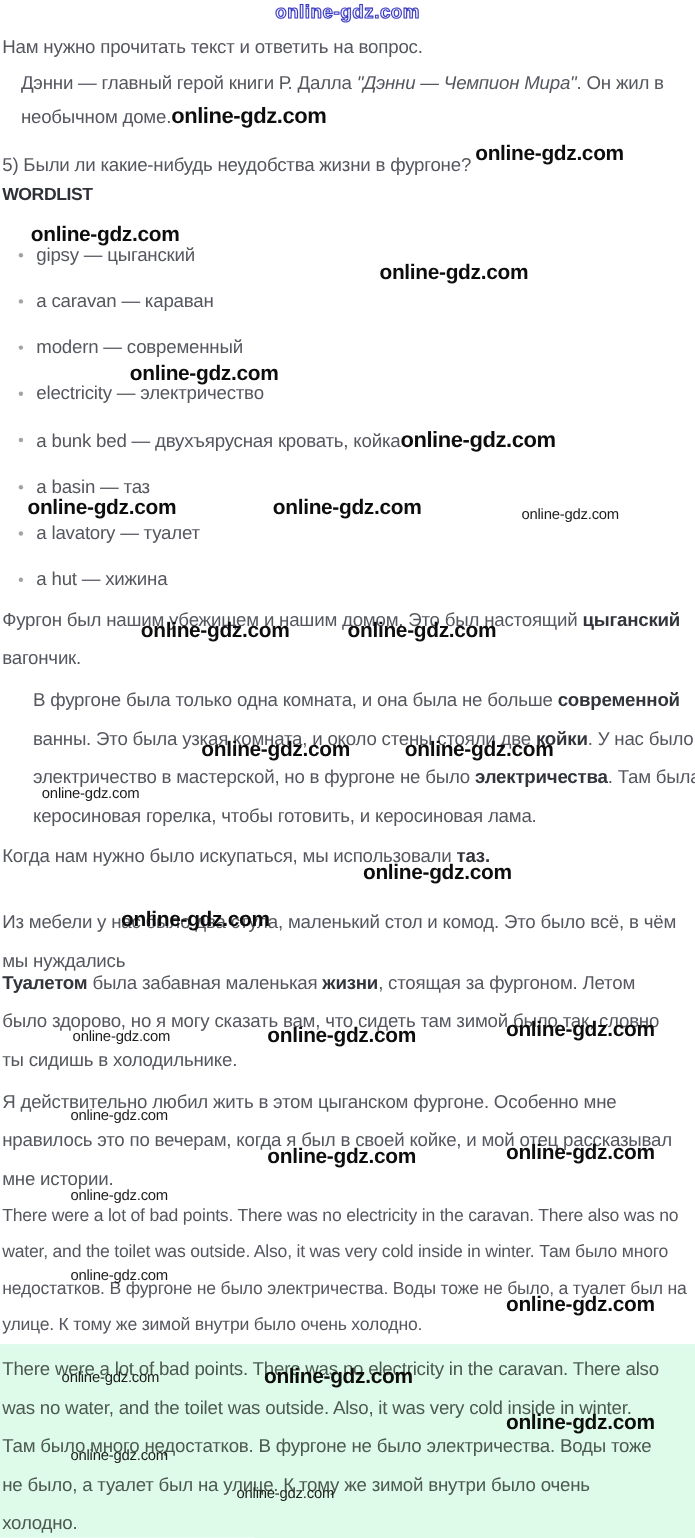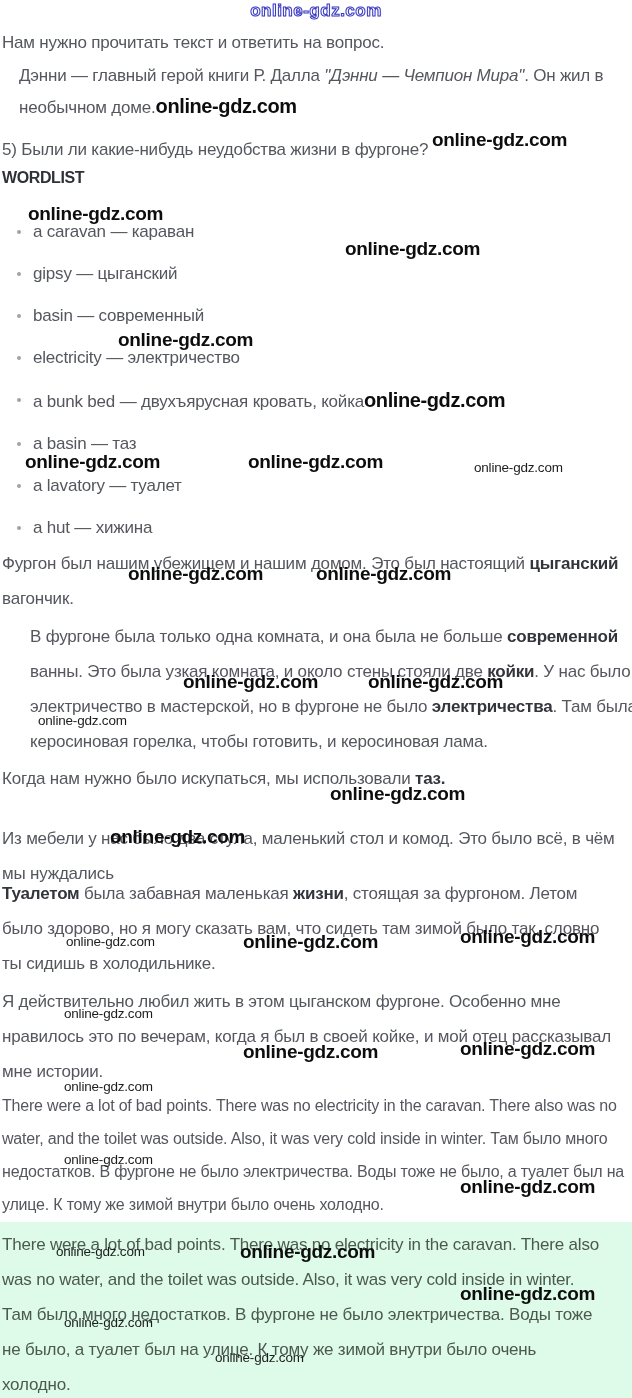--- a/index.html
+++ b/index.html
@@ -95,23 +95,23 @@
 <body>
 
 <div class="page">
   <div class="site-watermark">online-gdz.com</div>
   <div id="content">
       <div class="block b0"><span>Нам нужно прочитать текст и ответить на вопрос.</span></div>
       <div class="block b1"><span>Дэнни — главный герой книги Р. Далла </span><span class="it">"Дэнни — Чемпион Мира"</span><span>. Он жил в необычном доме.</span><span class="wm-inline">online-gdz.com</span></div>
       <div class="block b2"><span>5) Были ли какие-нибудь неудобства жизни в фургоне?</span></div>
       <div class="block b3">WORDLIST</div>
       <ul class="block bullets b4">
+        <li><span>gipsy — цыганский</span></li>
         <li><span>a caravan — караван</span></li>
-        <li><span>gipsy — цыганский</span></li>
-        <li><span>basin — современный</span></li>
+        <li><span>modern — современный</span></li>
         <li><span>electricity — электричество</span></li>
         <li><span>a bunk bed — двухъярусная кровать, койка</span><span class="wm-inline">online-gdz.com</span></li>
         <li><span>a basin — таз</span></li>
         <li><span>a lavatory — туалет</span></li>
         <li><span>a hut — хижина</span></li>
       </ul>
       <div class="block b5"><span>Фургон был нашим убежищем и нашим домом. Это был настоящий </span><span class="bold">цыганский</span><span> вагончик.</span></div>
       <div class="block b6"><span>В фургоне была только одна комната, и она была не больше </span><span class="bold">современной</span><span> ванны. Это была узкая комната, и около стены стояли две </span><span class="bold">койки</span><span>. У нас было электричество в мастерской, но в фургоне не было </span><span class="bold">электричества</span><span>. Там была керосиновая горелка, чтобы готовить, и керосиновая лама.</span></div>
       <div class="block b7"><span>Когда нам нужно было искупаться, мы использовали </span><span class="bold">таз.</span></div>
       <div class="block b8"><span>Из мебели у нас было два стула, маленький стол и комод. Это было всё, в чём мы нуждались</span></div>

